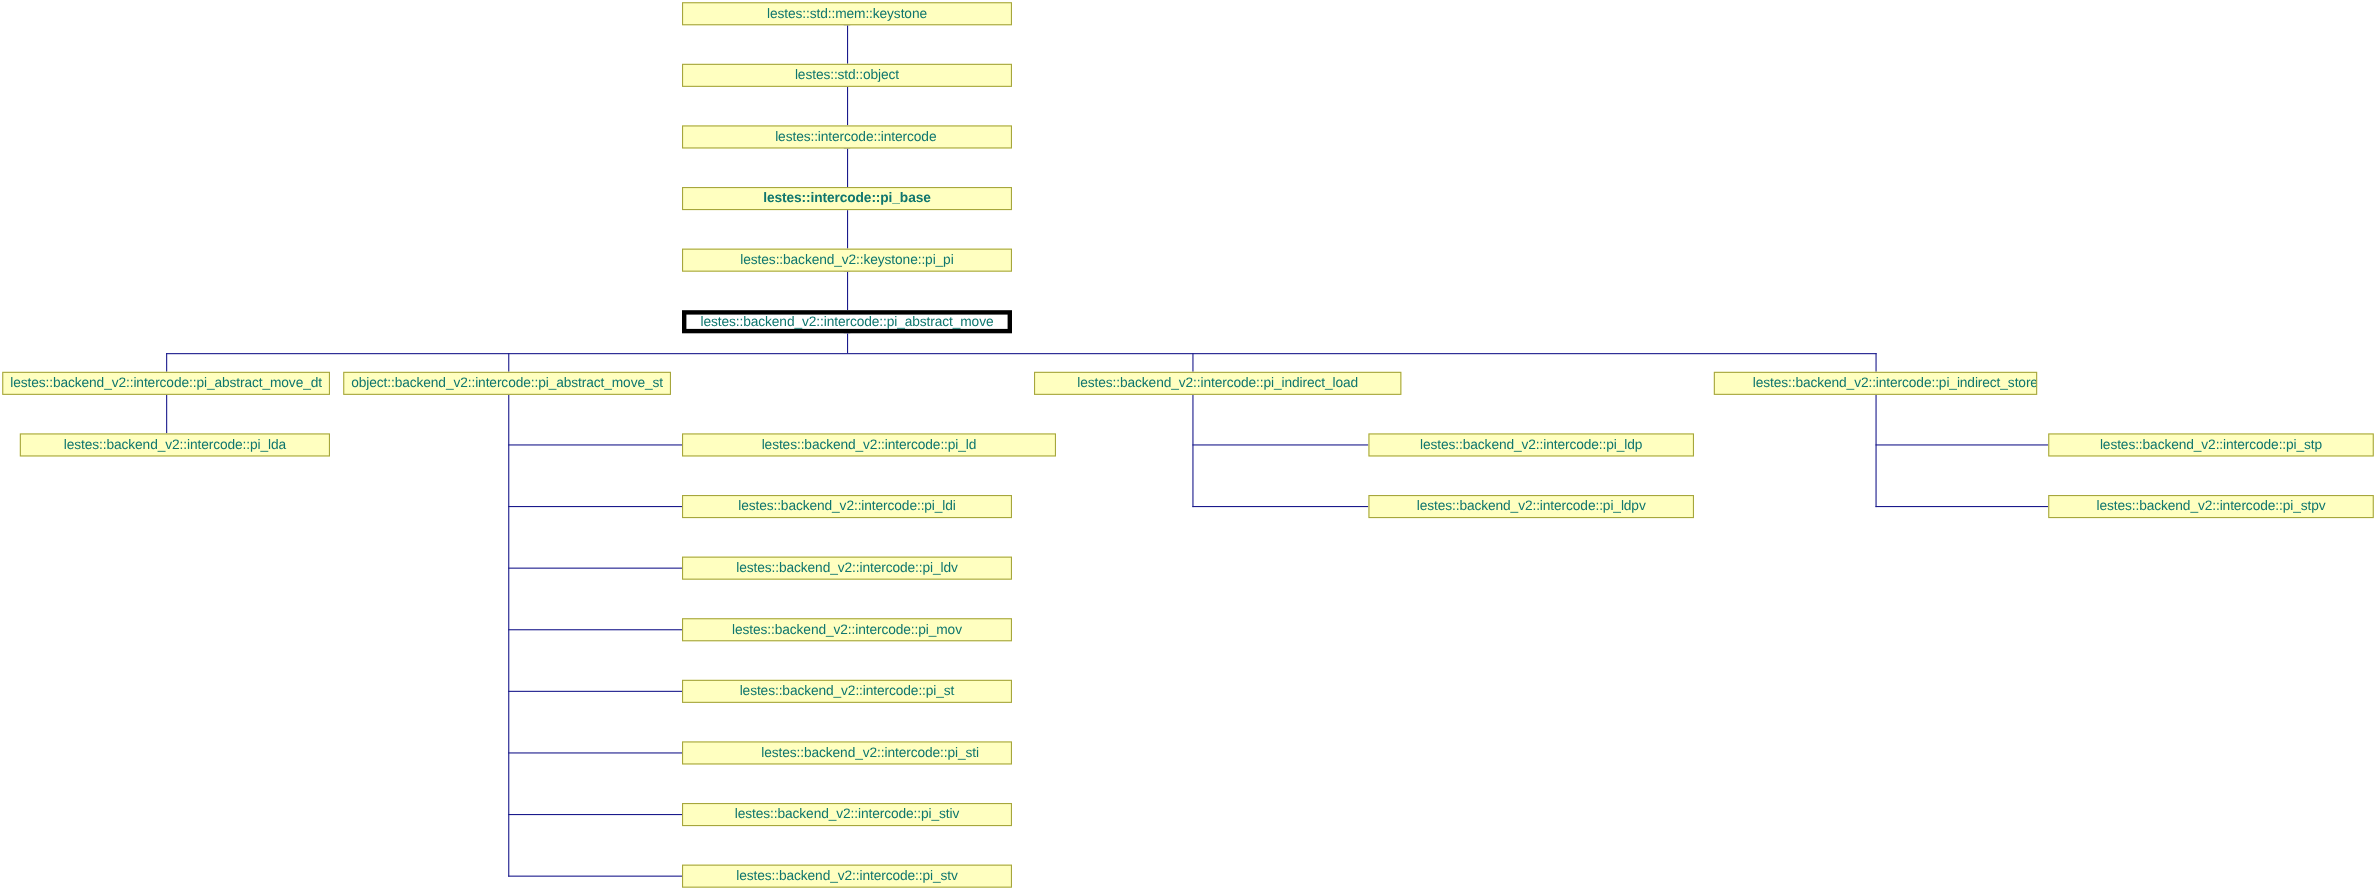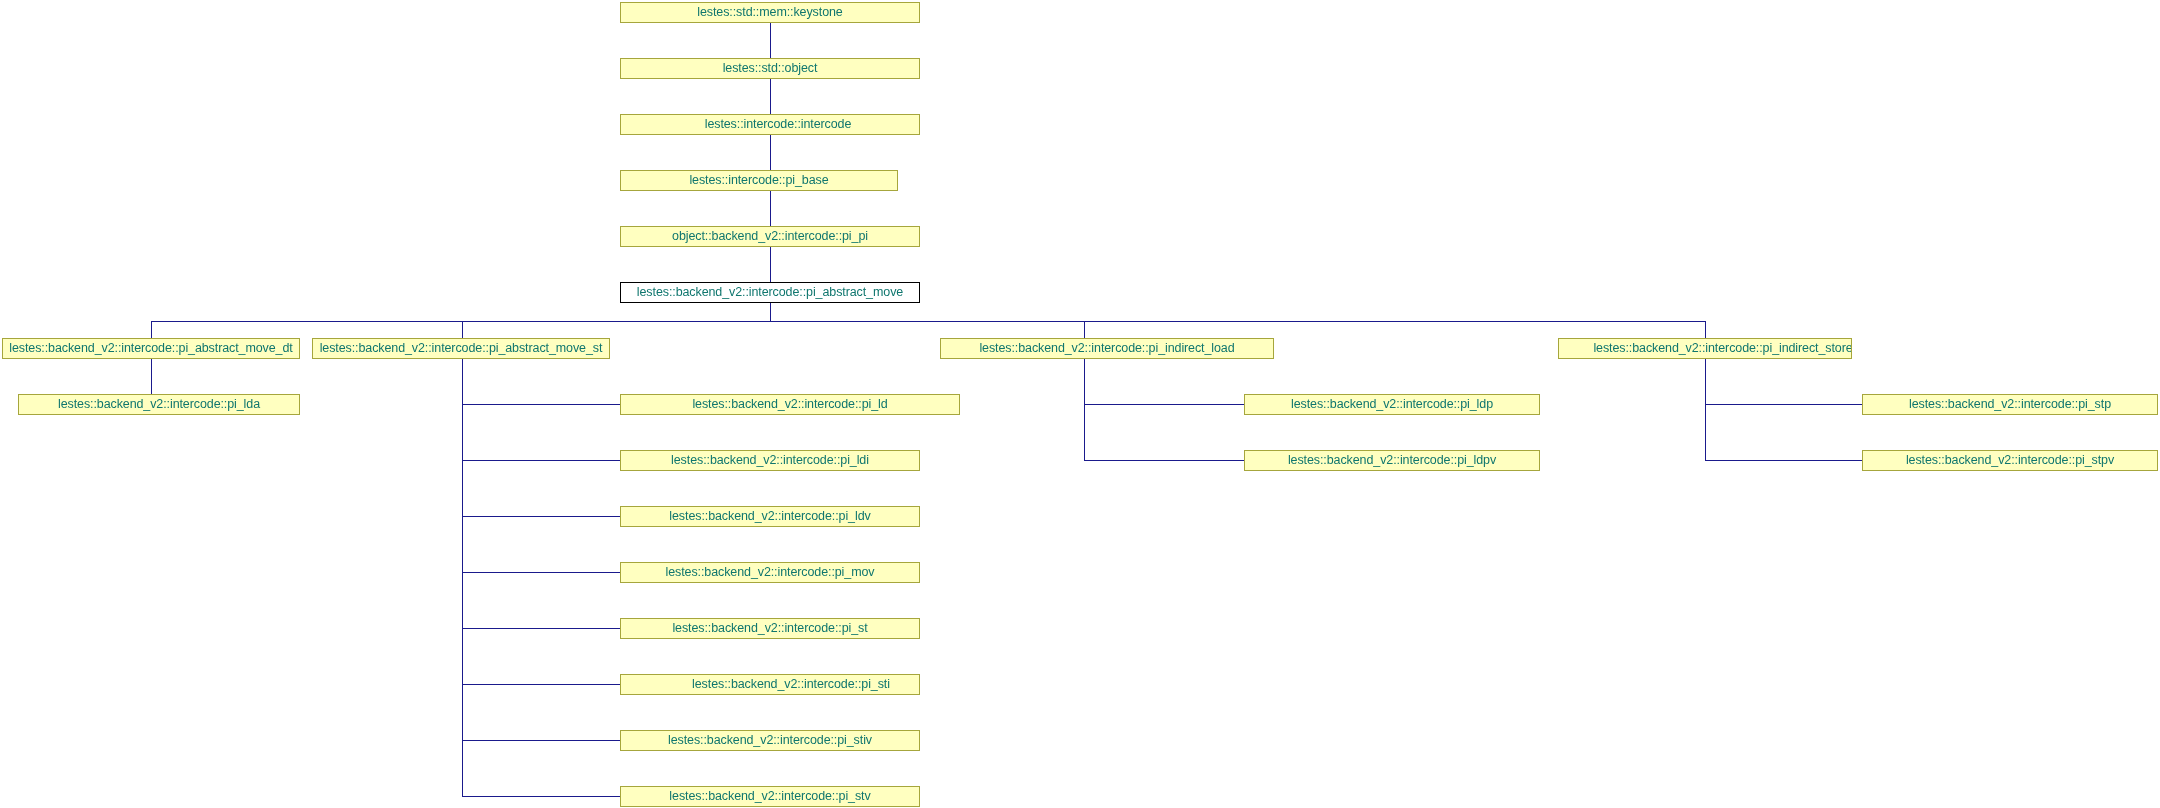--- a/index.html
+++ b/index.html
@@ -25,21 +25,21 @@
     font-size: 12.5px;
     line-height: 1;
     display: flex;
     align-items: center;
     justify-content: center;
     white-space: nowrap;
     overflow: hidden;
     letter-spacing: -0.1px;
   }
   .node.focus {
-    border: 1px solid #a21caf;
+    border: 4px solid #a21caf;
     background: #ffffff;
   }
   .node-label {
     display: block;
     padding: 0 4px;
   }
   .edge {
     position: absolute;
     background: #1a1a8c;
   }
@@ -97,34 +97,34 @@
     <div class="arrow" style="left: 1701.5px; top: 353px; border-bottom-color: rgb(26, 26, 140);"></div>
     <div class="node" style="left: 620px; top: 2px; width: 300px; height: 21px; background: rgb(255, 255, 192); border-color: rgb(166, 166, 60);">
       <span class="node-label">lestes::std::mem::keystone</span>
     </div>
     <div class="node" style="left: 620px; top: 58px; width: 300px; height: 21px; background: rgb(255, 255, 192); border-color: rgb(166, 166, 60);">
       <span class="node-label">lestes::std::object</span>
     </div>
     <div class="node" style="left: 620px; top: 114px; width: 300px; height: 21px; background: rgb(255, 255, 192); border-color: rgb(166, 166, 60); padding-left: 16px;">
       <span class="node-label">lestes::intercode::intercode</span>
     </div>
-    <div class="node" style="left: 620px; top: 170px; width: 278px; height: 21px; background: rgb(255, 255, 192); border-color: rgb(166, 166, 60);">
+    <div class="node" style="left: 620px; top: 170px; width: 300px; height: 21px; background: rgb(255, 255, 192); border-color: rgb(166, 166, 60); font-weight: bold;">
       <span class="node-label">lestes::intercode::pi_base</span>
     </div>
     <div class="node" style="left: 620px; top: 226px; width: 300px; height: 21px; background: rgb(255, 255, 192); border-color: rgb(166, 166, 60);">
-      <span class="node-label">object::backend_v2::intercode::pi_pi</span>
+      <span class="node-label">lestes::backend_v2::keystone::pi_pi</span>
     </div>
     <div class="node focus" style="left: 620px; top: 282px; width: 300px; height: 21px; background: rgb(255, 255, 255); border-color: rgb(0, 0, 0);">
       <span class="node-label">lestes::backend_v2::intercode::pi_abstract_move</span>
     </div>
     <div class="node" style="left: 2px; top: 338px; width: 298px; height: 21px; background: rgb(255, 255, 192); border-color: rgb(166, 166, 60);">
       <span class="node-label">lestes::backend_v2::intercode::pi_abstract_move_dt</span>
     </div>
     <div class="node" style="left: 312px; top: 338px; width: 298px; height: 21px; background: rgb(255, 255, 192); border-color: rgb(166, 166, 60);">
-      <span class="node-label">lestes::backend_v2::intercode::pi_abstract_move_st</span>
+      <span class="node-label">object::backend_v2::intercode::pi_abstract_move_st</span>
     </div>
     <div class="node" style="left: 940px; top: 338px; width: 334px; height: 21px; background: rgb(255, 255, 192); border-color: rgb(166, 166, 60);">
       <span class="node-label">lestes::backend_v2::intercode::pi_indirect_load</span>
     </div>
     <div class="node" style="left: 1558px; top: 338px; width: 294px; height: 21px; background: rgb(255, 255, 192); border-color: rgb(166, 166, 60); padding-left: 36px;">
       <span class="node-label">lestes::backend_v2::intercode::pi_indirect_store</span>
     </div>
     <div class="node" style="left: 18px; top: 394px; width: 282px; height: 21px; background: rgb(255, 255, 192); border-color: rgb(166, 166, 60);">
       <span class="node-label">lestes::backend_v2::intercode::pi_lda</span>
     </div>

